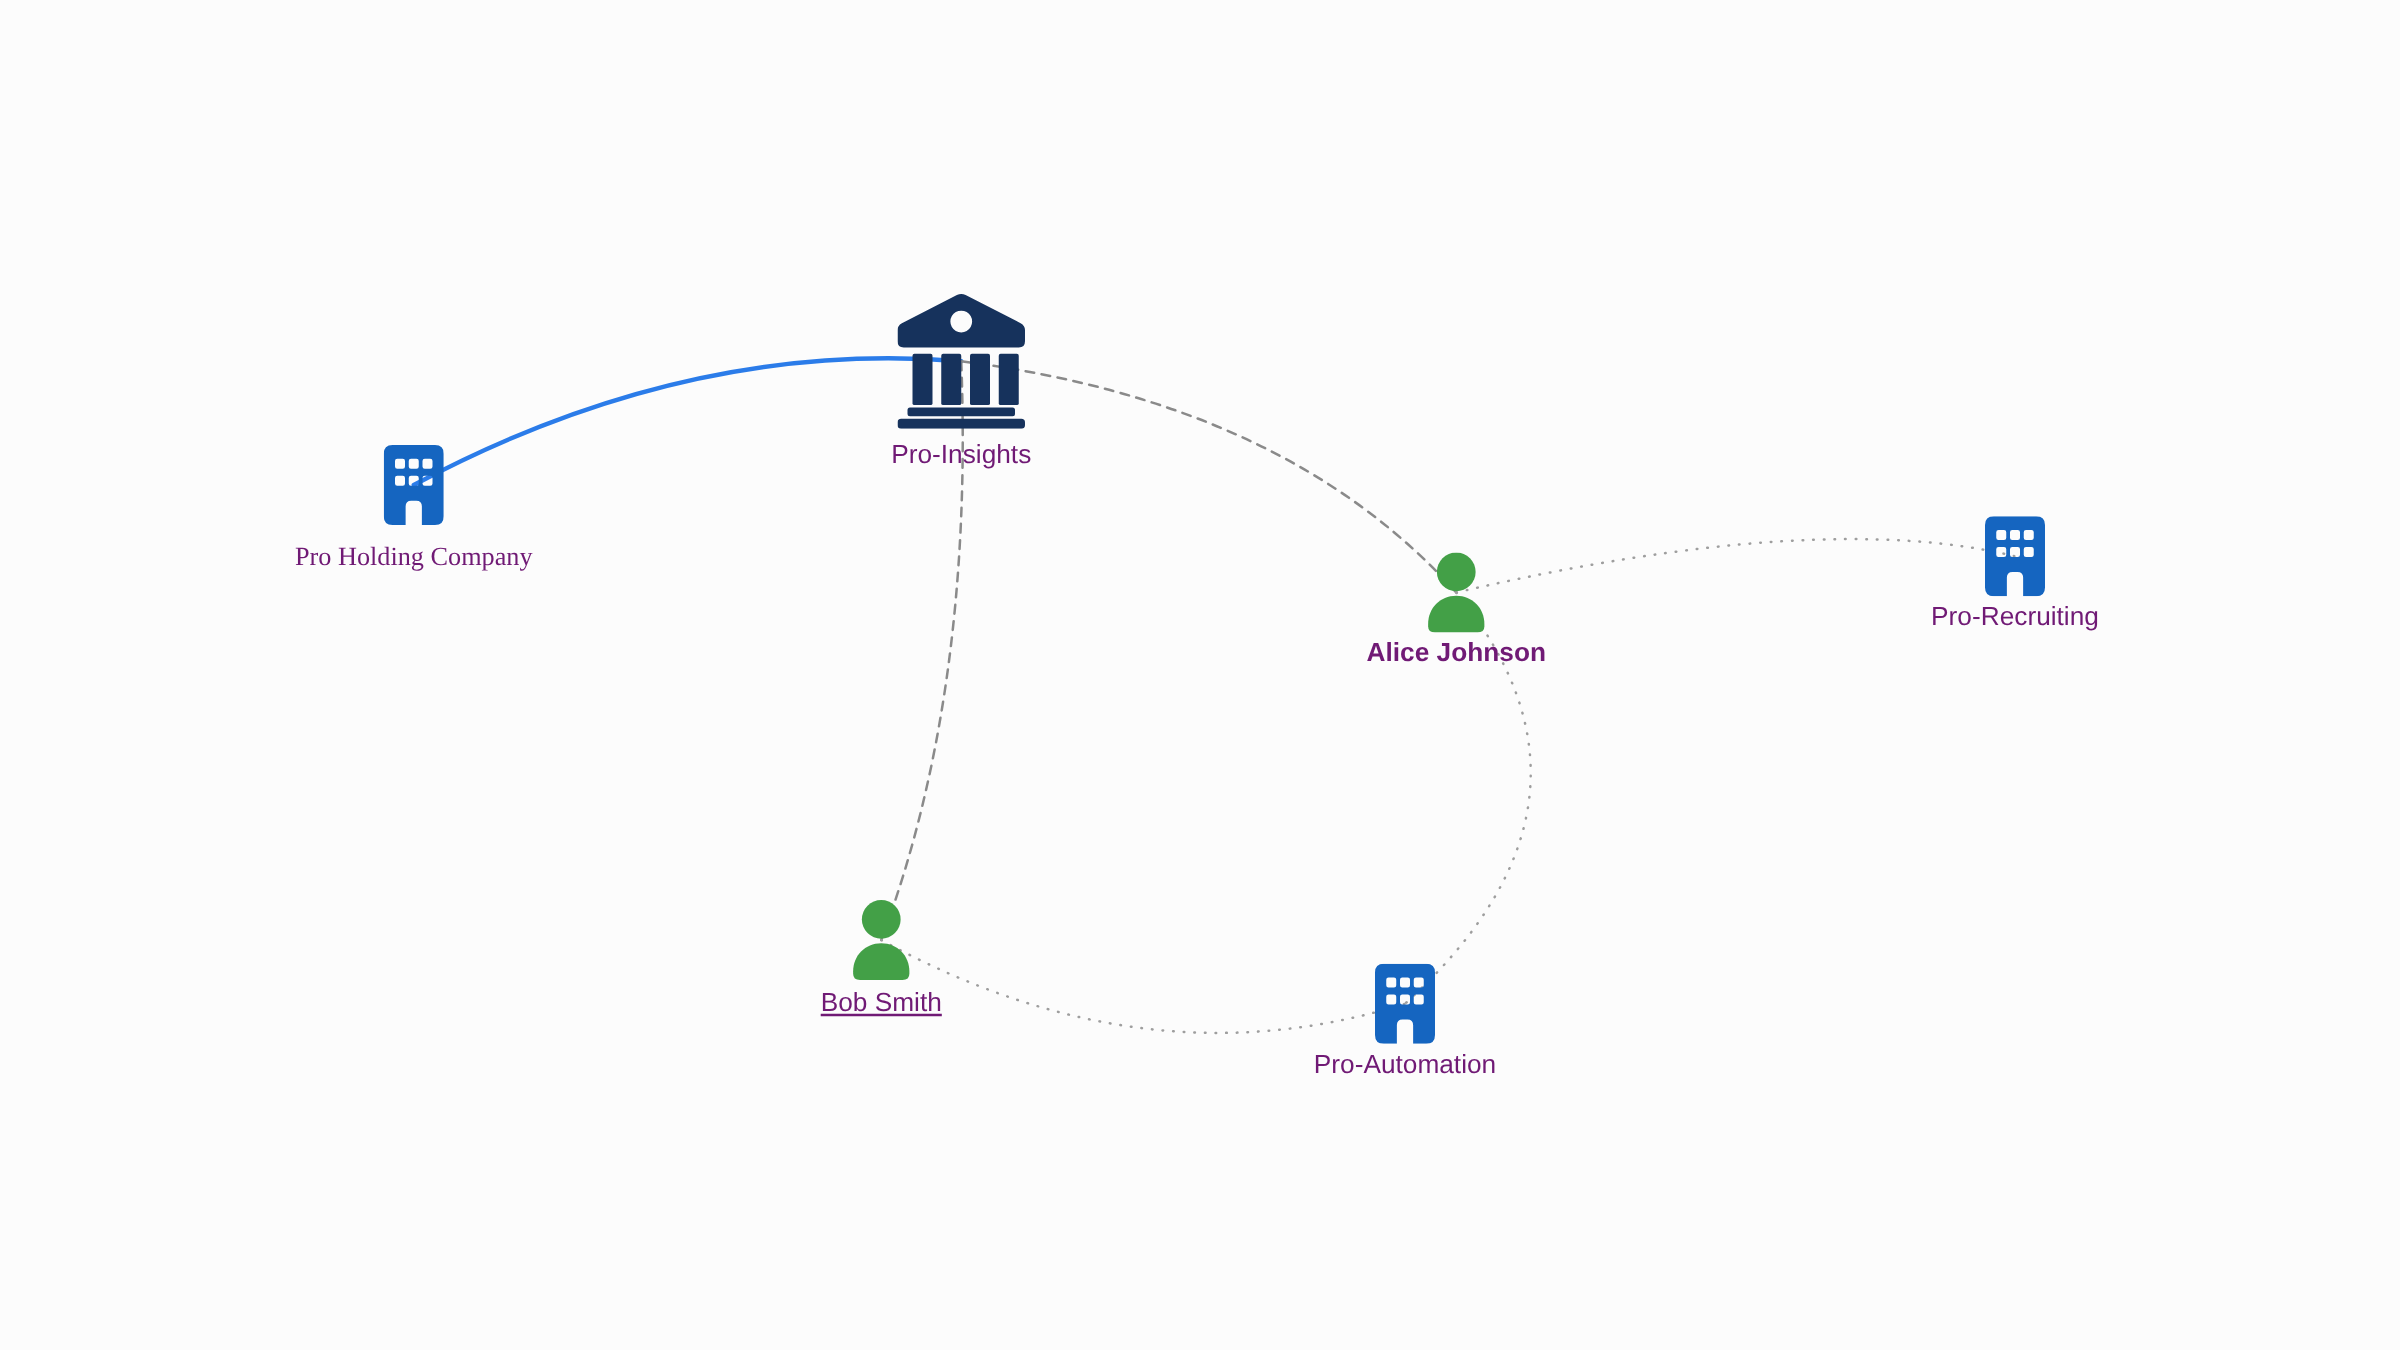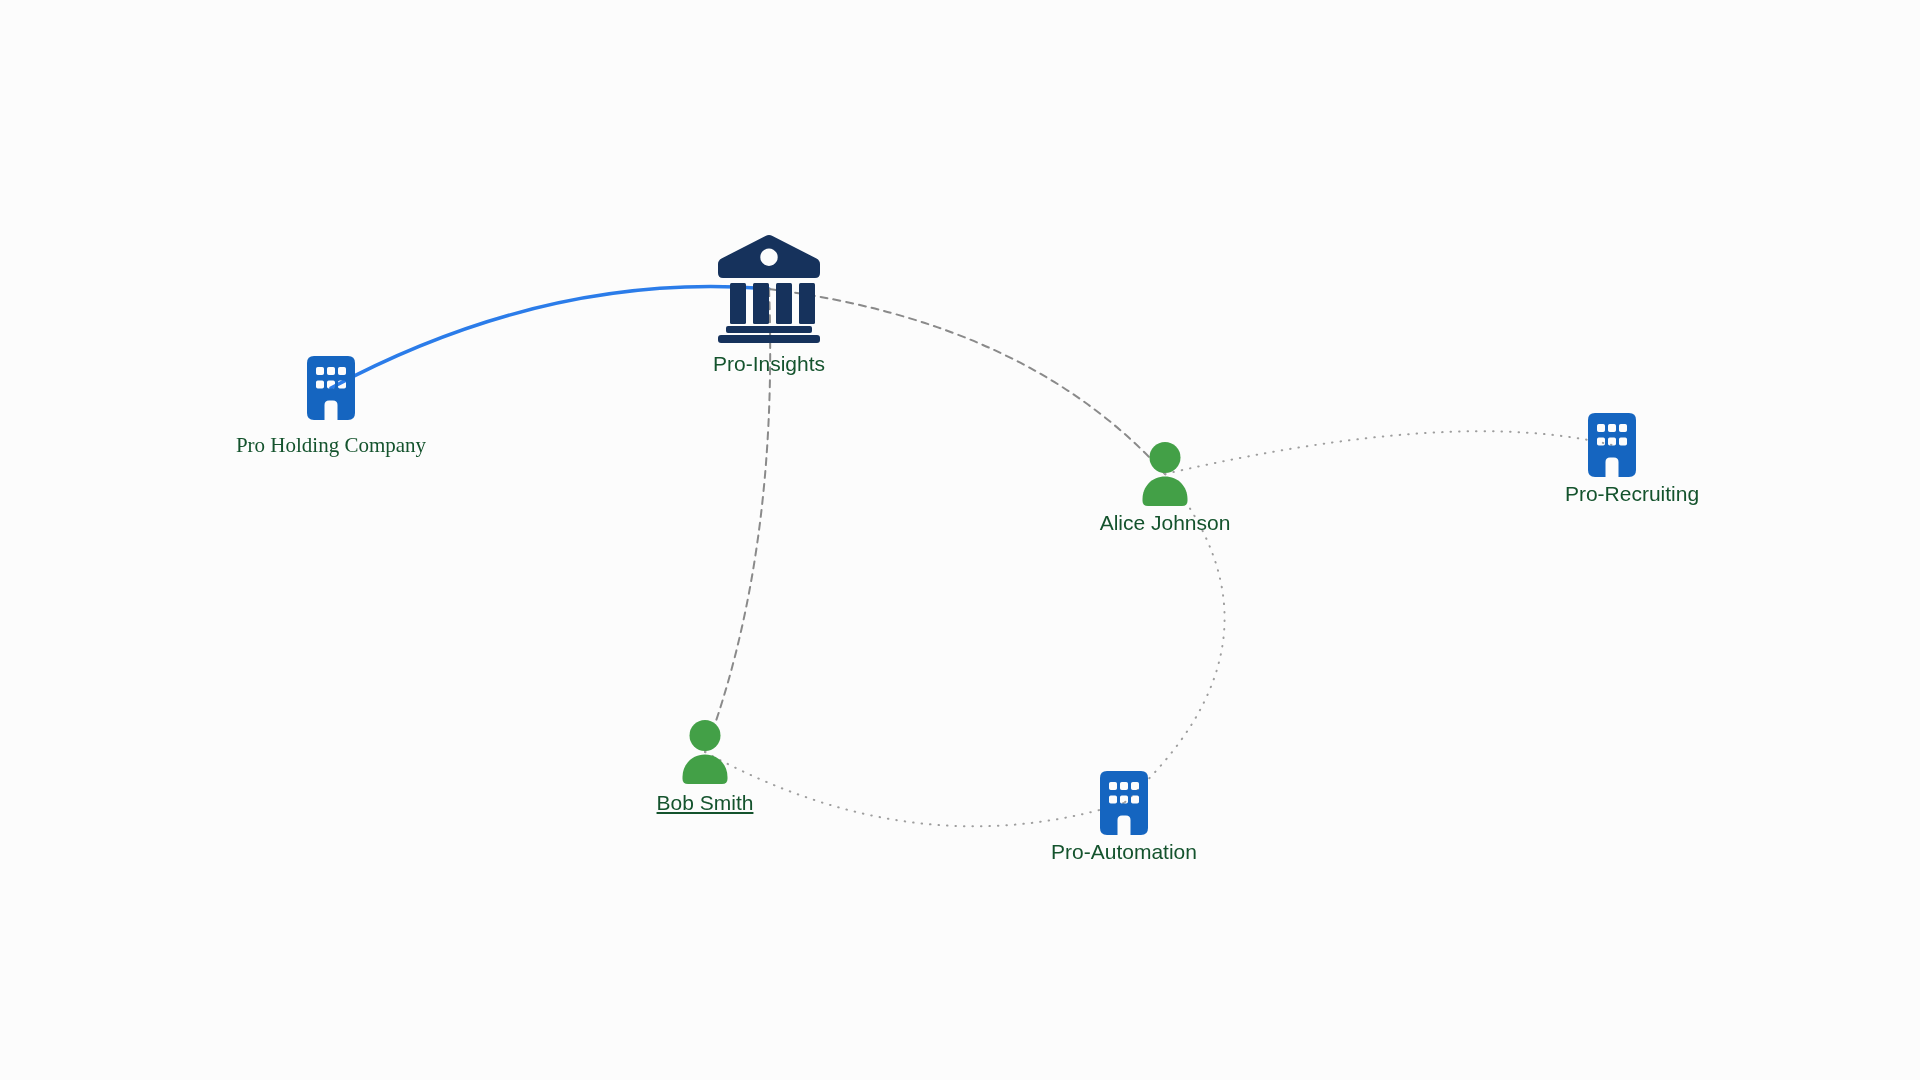--- a/index.html
+++ b/index.html
@@ -34,21 +34,21 @@
     transform: translate(-50%, -50%);
     line-height: 0;
   }
   .node .label {
     position: absolute;
     left: 0;
     transform: translateX(-50%);
     white-space: nowrap;
     font-size: 21px;
     line-height: 24px;
-    color: #14532d;
+    color: #701a75;
     text-align: right;
   }
 </style>
 </head>
 <body>
 
 <div class="graph-canvas">
   <svg class="edge-layer" width="1920" height="1080" viewBox="0 0 1920 1080" xmlns="http://www.w3.org/2000/svg">
       <path d="M 331 388 Q 550 271 769 289" fill="none" stroke="#2B7CE9" stroke-width="3.5" stroke-linecap="round"></path>
       <path d="M 769 289 Q 1029 322 1165 474" fill="none" stroke="#8a8a8a" stroke-width="2" stroke-linecap="round" stroke-dasharray="7 6"></path>
@@ -73,28 +73,28 @@
           <rect fill="currentColor" x="81" y="48" width="16" height="41" rx="1.5"></rect>
           <rect fill="currentColor" x="8" y="91" width="86" height="7" rx="2"></rect>
           <rect fill="currentColor" x="0" y="100" width="102" height="8" rx="3"></rect>
         </svg></span>
       <div class="label" style="top: 63px;">Pro-Insights</div>
     </div>
     <div class="node" style="left: 1612px; top: 445px;">
       <span class="icon" style="color: rgb(21, 101, 192);"><svg width="48" height="64" viewBox="0 0 48 64" xmlns="http://www.w3.org/2000/svg">
           <path fill="currentColor" fill-rule="evenodd" d="M7 0 Q0 0 0 7 L0 57 Q0 64 7 64 L17.5 64 L17.5 49 Q17.5 44.5 22 44.5 L26 44.5 Q30.5 44.5 30.5 49 L30.5 64 L41 64 Q48 64 48 57 L48 7 Q48 0 41 0 Z M10.8 11 h4.4 q1.8 0 1.8 1.8 v4.4 q0 1.8 -1.8 1.8 h-4.4 q-1.8 0 -1.8 -1.8 v-4.4 q0 -1.8 1.8 -1.8 Z M21.8 11 h4.4 q1.8 0 1.8 1.8 v4.4 q0 1.8 -1.8 1.8 h-4.4 q-1.8 0 -1.8 -1.8 v-4.4 q0 -1.8 1.8 -1.8 Z M32.8 11 h4.4 q1.8 0 1.8 1.8 v4.4 q0 1.8 -1.8 1.8 h-4.4 q-1.8 0 -1.8 -1.8 v-4.4 q0 -1.8 1.8 -1.8 Z M10.8 24.5 h4.4 q1.8 0 1.8 1.8 v4.4 q0 1.8 -1.8 1.8 h-4.4 q-1.8 0 -1.8 -1.8 v-4.4 q0 -1.8 1.8 -1.8 Z M21.8 24.5 h4.4 q1.8 0 1.8 1.8 v4.4 q0 1.8 -1.8 1.8 h-4.4 q-1.8 0 -1.8 -1.8 v-4.4 q0 -1.8 1.8 -1.8 Z M32.8 24.5 h4.4 q1.8 0 1.8 1.8 v4.4 q0 1.8 -1.8 1.8 h-4.4 q-1.8 0 -1.8 -1.8 v-4.4 q0 -1.8 1.8 -1.8 Z"></path>
         </svg></span>
-      <div class="label" style="top: 37px; margin-left: 20px;">Pro-Recruiting</div>
+      <div class="label" style="top: 37px;">Pro-Recruiting</div>
     </div>
     <div class="node" style="left: 1165px; top: 474px;">
       <span class="icon" style="color: rgb(67, 160, 71);"><svg width="56" height="64" viewBox="0 0 56 64" xmlns="http://www.w3.org/2000/svg">
           <circle fill="currentColor" cx="28" cy="15.5" r="15.5"></circle>
           <path fill="currentColor" d="M28 34.5 C15 34.5 5.5 44.5 5.5 57 L5.5 59 Q5.5 64 11 64 L45 64 Q50.5 64 50.5 59 L50.5 57 C50.5 44.5 41 34.5 28 34.5 Z"></path>
         </svg></span>
-      <div class="label" style="top: 37px;">Alice Johnson</div>
+      <div class="label" style="top: 37px; font-weight: bold;">Alice Johnson</div>
     </div>
     <div class="node" style="left: 705px; top: 752px;">
       <span class="icon" style="color: rgb(67, 160, 71);"><svg width="56" height="64" viewBox="0 0 56 64" xmlns="http://www.w3.org/2000/svg">
           <circle fill="currentColor" cx="28" cy="15.5" r="15.5"></circle>
           <path fill="currentColor" d="M28 34.5 C15 34.5 5.5 44.5 5.5 57 L5.5 59 Q5.5 64 11 64 L45 64 Q50.5 64 50.5 59 L50.5 57 C50.5 44.5 41 34.5 28 34.5 Z"></path>
         </svg></span>
       <div class="label" style="top: 39px; text-decoration: underline;">Bob Smith</div>
     </div>
     <div class="node" style="left: 1124px; top: 803px;">
       <span class="icon" style="color: rgb(21, 101, 192);"><svg width="48" height="64" viewBox="0 0 48 64" xmlns="http://www.w3.org/2000/svg">

